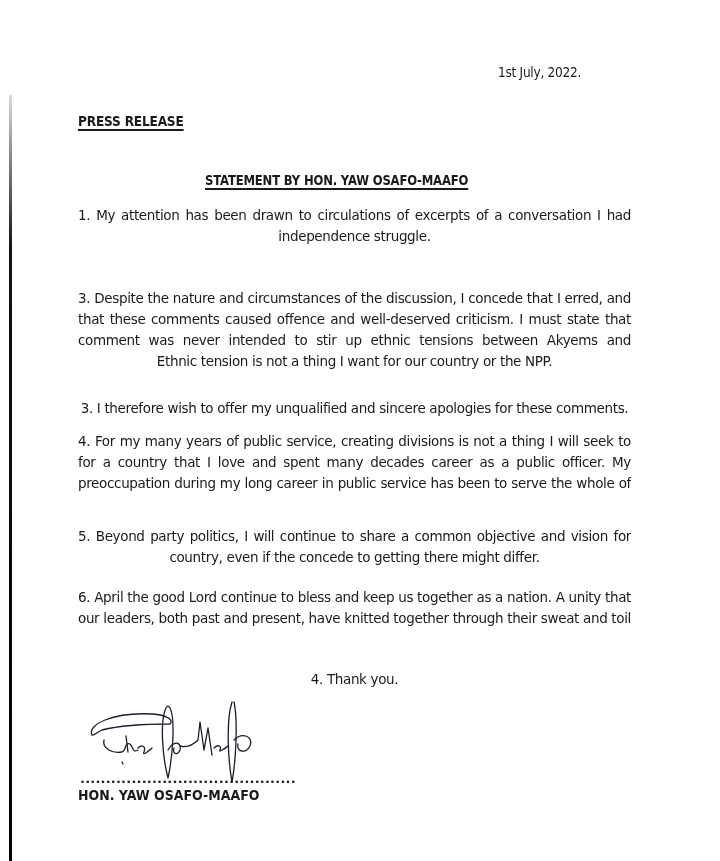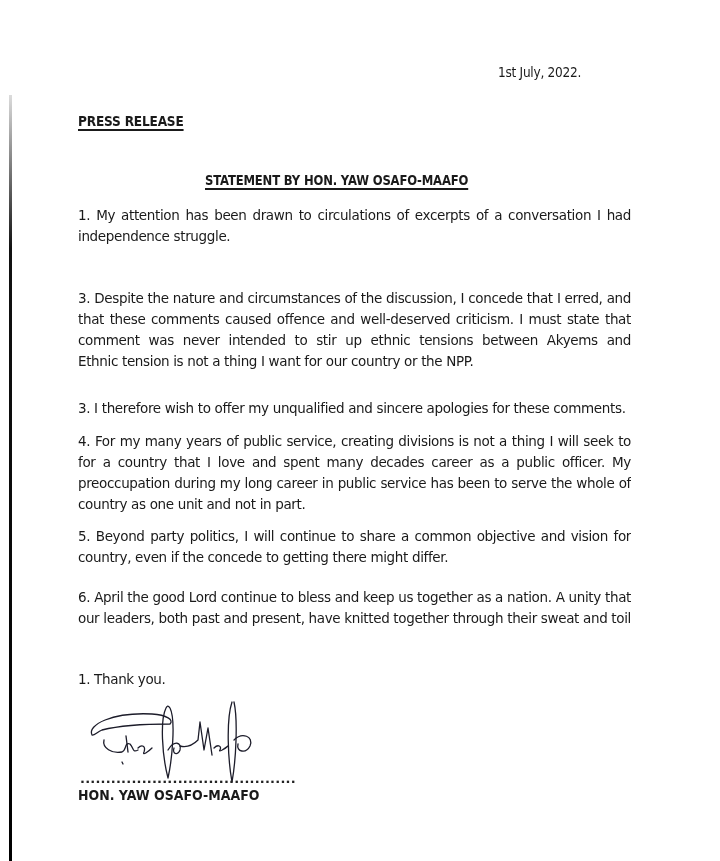--- a/index.html
+++ b/index.html
@@ -21,21 +21,21 @@
     transform: scaleX(0.9); transform-origin: left; letter-spacing: -0.2px;
   }
   .title {
     position: absolute; left: 205px; top: 172px; font-size: 13.5px; font-weight: bold;
     text-decoration: underline; text-decoration-thickness: 2px; text-underline-offset: 3px;
     transform: scaleX(0.86); transform-origin: left; letter-spacing: -0.2px;
   }
   .para { position: absolute; left: 78px; width: 553px; }
   .line {
     display: block; height: 21px; line-height: 21px; font-size: 13.5px;
-    white-space: nowrap; letter-spacing: -0.35px;
+    white-space: nowrap; letter-spacing: -0.35px; text-align: center;
   }
   .line.j { text-align: justify; text-align-last: justify; white-space: normal; overflow: hidden; }
   .signature { position: absolute; left: 82px; top: 700px; width: 200px; height: 90px; }
   .dots {
     position: absolute; left: 80px; top: 771px; font-size: 13px; font-weight: bold;
     letter-spacing: 0.2px; color: #222;
   }
   .signame {
     position: absolute; left: 78px; top: 787px; font-size: 13.5px; font-weight: bold;
     transform: scaleX(0.93); transform-origin: left;
@@ -63,35 +63,34 @@
 </div>
 
 <div class="para" style="top:398px">
   <span class="line">3. I therefore wish to offer my unqualified and sincere apologies for these comments.</span>
 </div>
 
 <div class="para" style="top:431px">
   <span class="line j">4. For my many years of public service, creating divisions is not a thing I will seek to do</span>
   <span class="line j">for a country that I love and spent many decades career as a public officer. My</span>
   <span class="line j">preoccupation during my long career in public service has been to serve the whole of the</span>
-  <span class="line">country as one unit and not in part.</span>
 </div>
 
 <div class="para" style="top:526px">
   <span class="line j">5. Beyond party politics, I will continue to share a common objective and vision for the</span>
   <span class="line">country, even if the concede to getting there might differ.</span>
 </div>
 
 <div class="para" style="top:587px">
   <span class="line j">6. April the good Lord continue to bless and keep us together as a nation. A unity that</span>
   <span class="line j">our leaders, both past and present, have knitted together through their sweat and toil</span>
 </div>
 
 <div class="para" style="top:669px">
-  <span class="line">1. Thank you.</span>
+  <span class="line">4. Thank you.</span>
 </div>
 
 <svg class="signature" viewBox="0 0 200 90">
   <g fill="none" stroke="#1c1c2a" stroke-width="1.3" stroke-linecap="round" stroke-linejoin="round">
     <path d="M10 35 C 5 25, 30 12, 70 14 C 85 15, 92 20, 88 24 C 70 24, 40 25, 20 30 C 15 32, 12 36, 10 35"></path>
     <path d="M22 40 C 20 48, 30 54, 40 52 C 45 50, 42 42, 48 44 C 52 48, 50 53, 56 50"></path>
     <path d="M44 36 L 46 52"></path>
     <path d="M56 48 C 60 44, 64 46, 62 52 C 60 56, 66 52, 70 48"></path>
     <path d="M84 8 C 78 20, 80 55, 86 78 C 90 60, 94 20, 88 8 C 86 5, 85 6, 84 8"></path>
     <path d="M86 50 C 92 40, 100 42, 98 50 C 96 56, 90 54, 92 48"></path>

